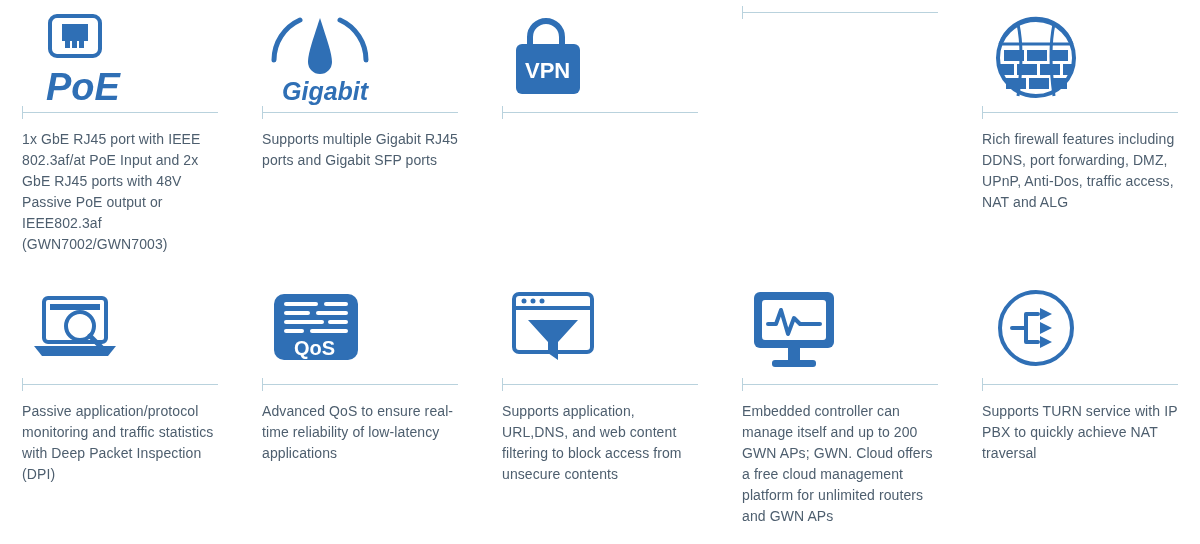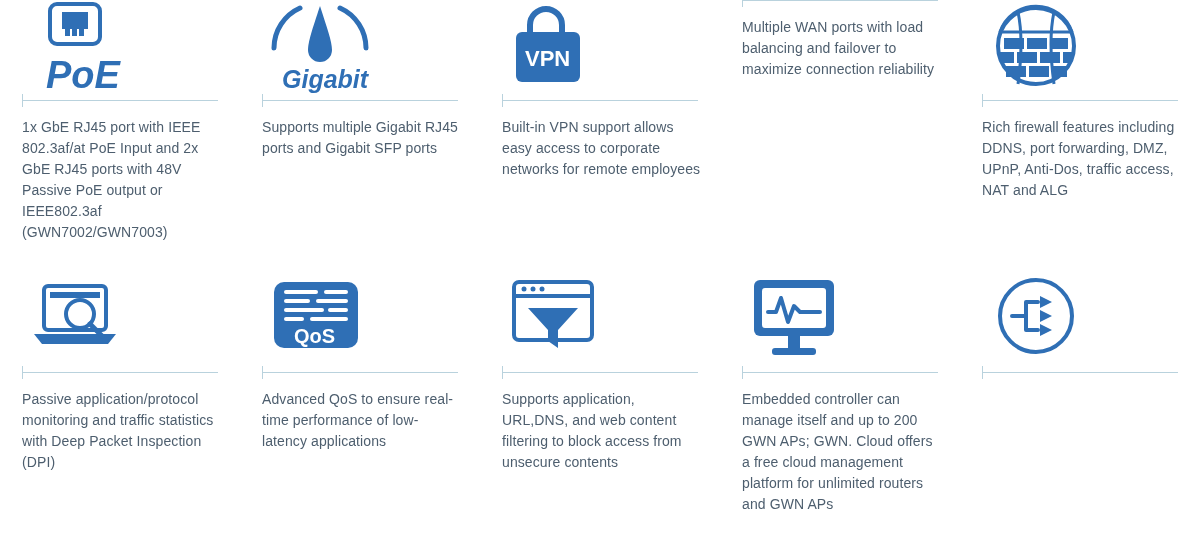--- a/index.html
+++ b/index.html
@@ -18,20 +18,21 @@
     display: grid;
     grid-template-columns: repeat(5, 240px);
     grid-template-rows: 272px 272px;
     width: 1200px;
     height: 544px;
   }
   .cell {
     position: relative;
     box-sizing: border-box;
     padding: 0 18px 0 22px;
+    margin-top: 12px;
   }
   .icon-box {
     height: 100px;
     display: flex;
     align-items: center;
     justify-content: flex-start;
     padding-left: 6px;
     box-sizing: border-box;
   }
   .divider {
@@ -95,26 +96,24 @@
 
   <div class="cell">
     <div class="icon-box">
       <svg width="92" height="96" viewBox="0 0 92 96">
         <path d="M22 30 v-7 a16 16 0 0 1 32 0 v7" fill="none" stroke="#2f6fb5" stroke-width="6"></path>
         <rect x="8" y="30" width="64" height="50" rx="6" fill="#2f6fb5"></rect>
         <text x="17" y="64" font-family="Liberation Sans, sans-serif" font-size="22" font-weight="bold" fill="#ffffff">VPN</text>
       </svg>
     </div>
     <div class="divider"></div>
-    <div class="desc">Built-in VPN support allows easy access to corporate networks for remote employees</div>
-  </div>
-
-  <div class="cell">
-    <div class="divider"></div>
-    <div class="desc">Multiple WAN ports with load balancing and failover to maximize connection reliability</div>
+  </div>
+
+  <div class="cell">
+    <div class="divider"></div>
   </div>
 
   <div class="cell">
     <div class="icon-box">
       <svg width="96" height="96" viewBox="0 0 96 96">
         <circle cx="48" cy="44" r="38" fill="none" stroke="#2f6fb5" stroke-width="4"></circle>
         <path d="M12 30 h72 M12 30 a38 38 0 0 1 72 0" fill="none" stroke="#2f6fb5" stroke-width="3"></path>
         <path d="M30 10 q6 28 0 72 M66 10 q-6 28 0 72" fill="none" stroke="#2f6fb5" stroke-width="3"></path>
         <g fill="#2f6fb5">
           <rect x="16" y="36" width="20" height="11"></rect>
@@ -159,21 +158,21 @@
           <line x1="18" y1="45" x2="34" y2="45"></line>
           <line x1="58" y1="18" x2="78" y2="18"></line>
           <line x1="50" y1="27" x2="78" y2="27"></line>
           <line x1="62" y1="36" x2="78" y2="36"></line>
           <line x1="44" y1="45" x2="78" y2="45"></line>
         </g>
         <text x="26" y="69" font-family="Liberation Sans, sans-serif" font-size="20" font-weight="bold" fill="#ffffff">QoS</text>
       </svg>
     </div>
     <div class="divider"></div>
-    <div class="desc">Advanced QoS to ensure real-time performance of low-latency applications</div>
+    <div class="desc">Advanced QoS to ensure real-time reliability of low-latency applications</div>
   </div>
 
   <div class="cell">
     <div class="icon-box">
       <svg width="96" height="96" viewBox="0 0 96 96">
         <rect x="6" y="8" width="78" height="58" rx="5" fill="none" stroke="#2f6fb5" stroke-width="4"></rect>
         <line x1="6" y1="22" x2="84" y2="22" stroke="#2f6fb5" stroke-width="4"></line>
         <circle cx="16" cy="15" r="2.5" fill="#2f6fb5"></circle>
         <circle cx="25" cy="15" r="2.5" fill="#2f6fb5"></circle>
         <circle cx="34" cy="15" r="2.5" fill="#2f6fb5"></circle>
@@ -202,15 +201,16 @@
     <div class="icon-box">
       <svg width="96" height="96" viewBox="0 0 96 96">
         <circle cx="48" cy="42" r="36" fill="none" stroke="#2f6fb5" stroke-width="4"></circle>
         <path d="M24 42 h14 M38 42 v-14 h12 M38 42 v14 h12" fill="none" stroke="#2f6fb5" stroke-width="4" stroke-linecap="round" stroke-linejoin="round"></path>
         <path d="M52 22 l12 6 -12 6 z" fill="#2f6fb5"></path>
         <path d="M52 36 l12 6 -12 6 z" fill="#2f6fb5"></path>
         <path d="M52 50 l12 6 -12 6 z" fill="#2f6fb5"></path>
       </svg>
     </div>
     <div class="divider"></div>
+    <div class="desc">Supports TURN service with IP PBX to quickly achieve NAT traversal</div>
   </div>
 
 </div>
 
 </body></html>

